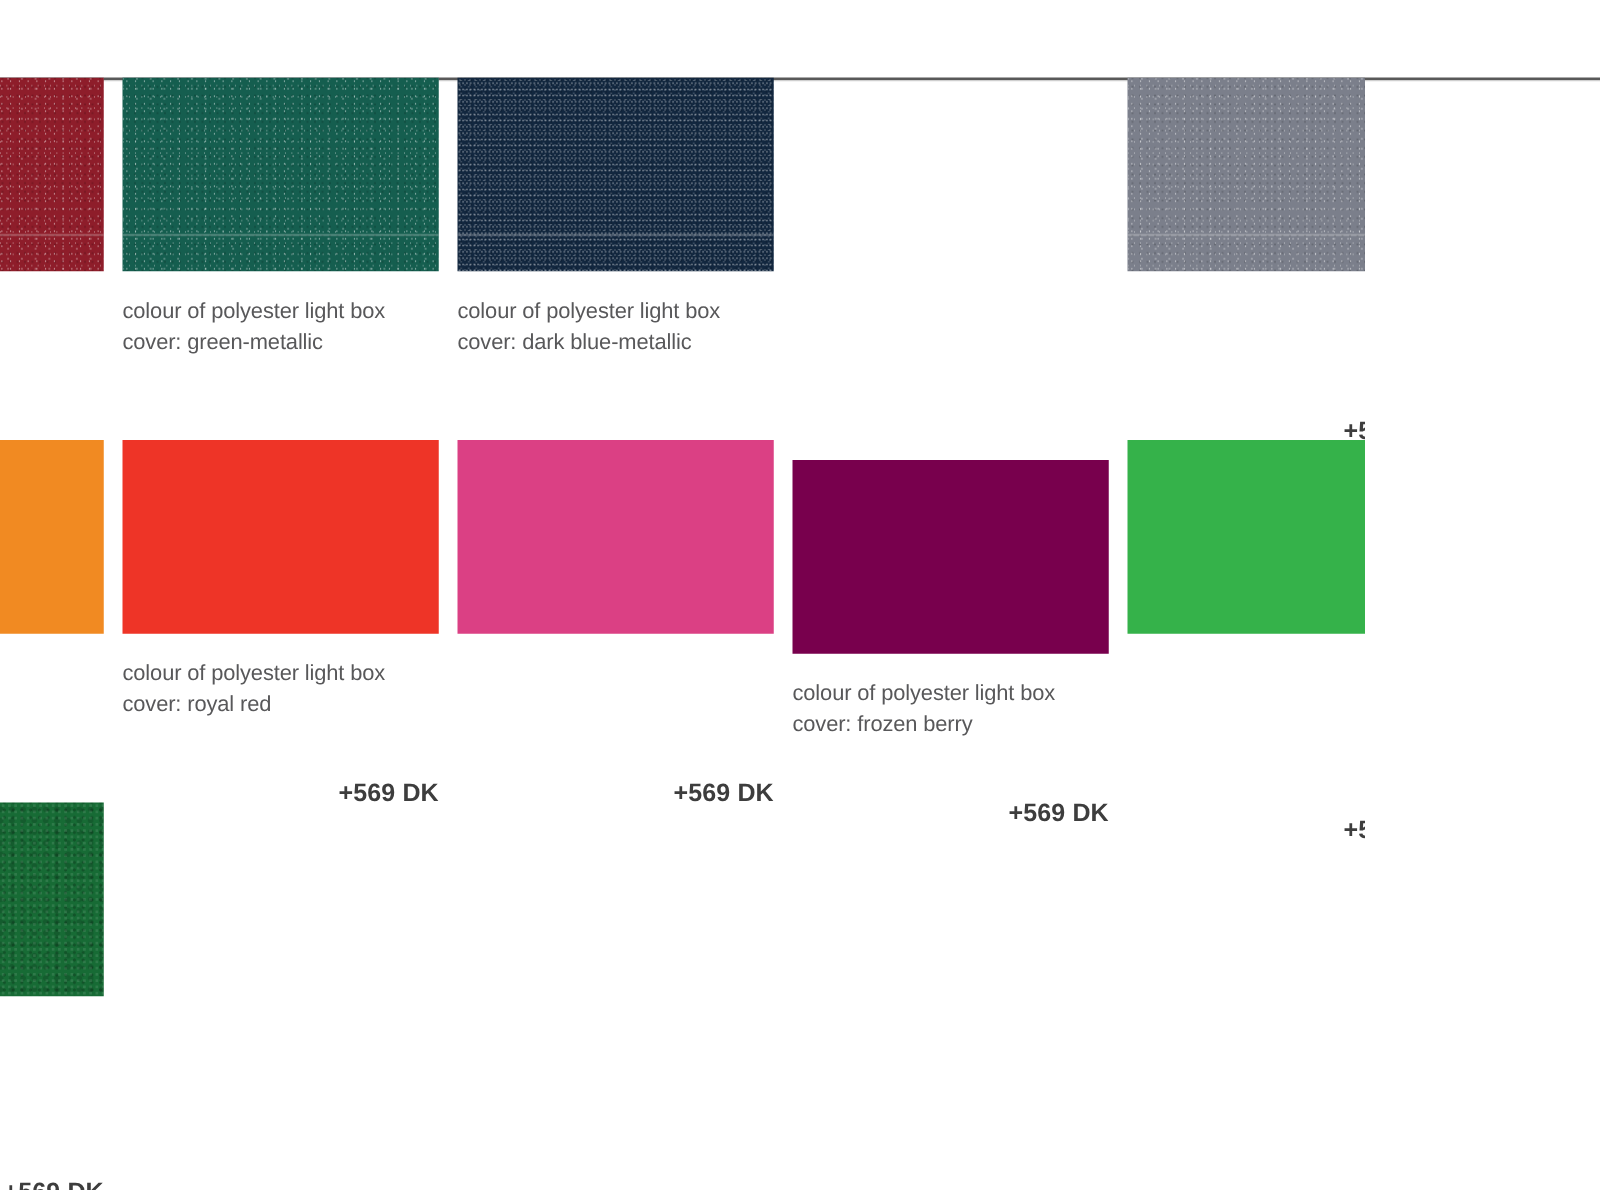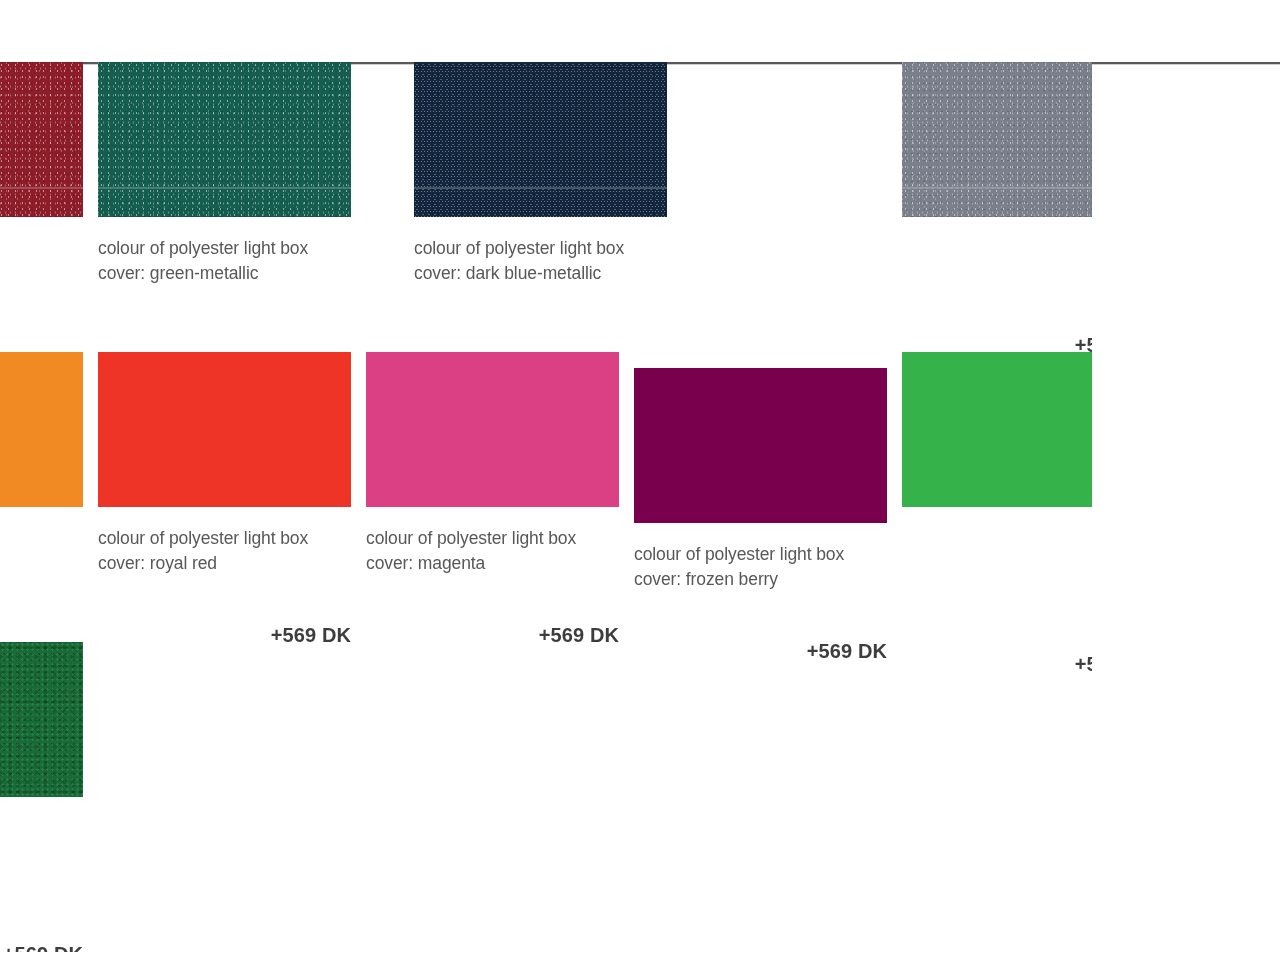--- a/index.html
+++ b/index.html
@@ -169,21 +169,21 @@
 
         </div>
 
         <div class="cell" style="left:268px;">
           <div class="swatch metallic" style="background-color: rgb(21, 94, 79);"></div>
           <div class="caption"><span>colour of polyester light box</span>
 <span>cover: green-metallic</span></div>
 
         </div>
 
-        <div class="cell" style="left:536px;margin-left:48px;">
+        <div class="cell" style="left:536px;">
           <div class="swatch metallic coarse" style="background-color: rgb(18, 39, 63);"></div>
           <div class="caption"><span>colour of polyester light box</span>
 <span>cover: dark blue-metallic</span></div>
 
         </div>
 
 
         <div class="cell" style="left:1072px;">
           <div class="swatch metallic" style="background-color: rgb(123, 127, 139);"></div>
           <div class="price">+569 DK</div>
@@ -208,22 +208,20 @@
 
         <div class="cell" style="left:268px;">
           <div class="swatch plain" style="background-color: rgb(238, 52, 39);"></div>
           <div class="caption"><span>colour of polyester light box</span>
 <span>cover: royal red</span></div>
           <div class="price">+569 DK</div>
         </div>
 
         <div class="cell" style="left:536px;">
           <div class="swatch plain" style="background-color: rgb(219, 64, 132);"></div>
-          <div class="caption"><span>colour of polyester light box</span>
-<span>cover: magenta</span></div>
           <div class="price">+569 DK</div>
         </div>
 
         <div class="cell" style="left:804px;margin-top:16px;">
           <div class="swatch plain" style="background-color: rgb(120, 0, 77);"></div>
           <div class="caption"><span>colour of polyester light box</span>
 <span>cover: frozen berry</span></div>
           <div class="price">+569 DK</div>
         </div>
 

